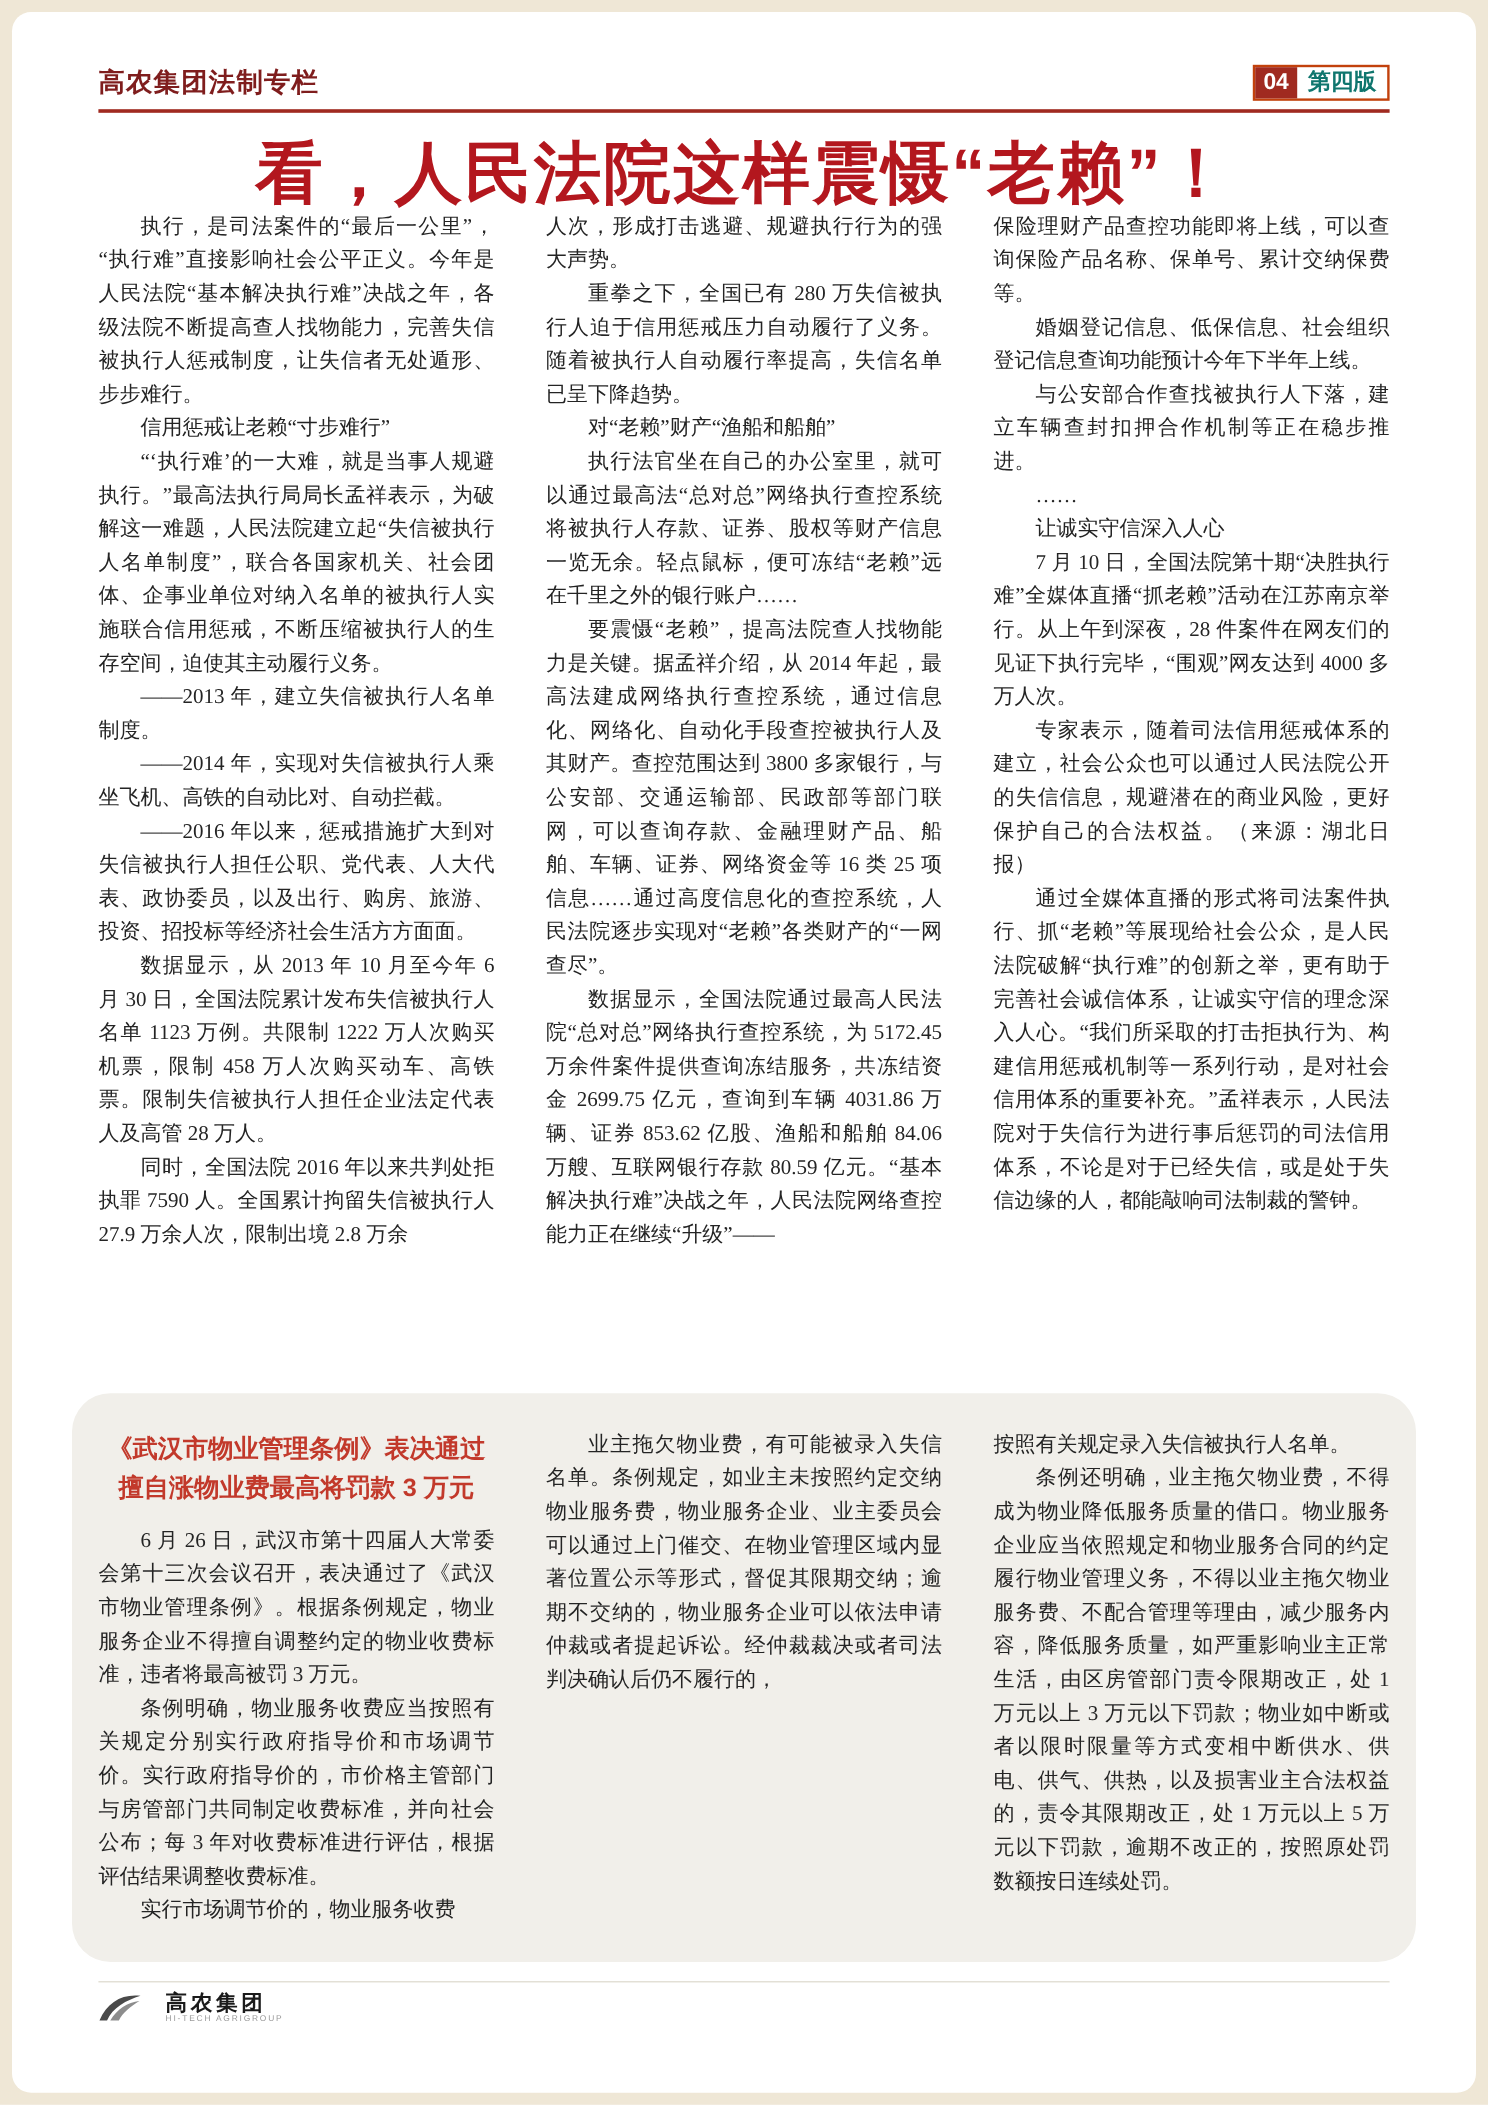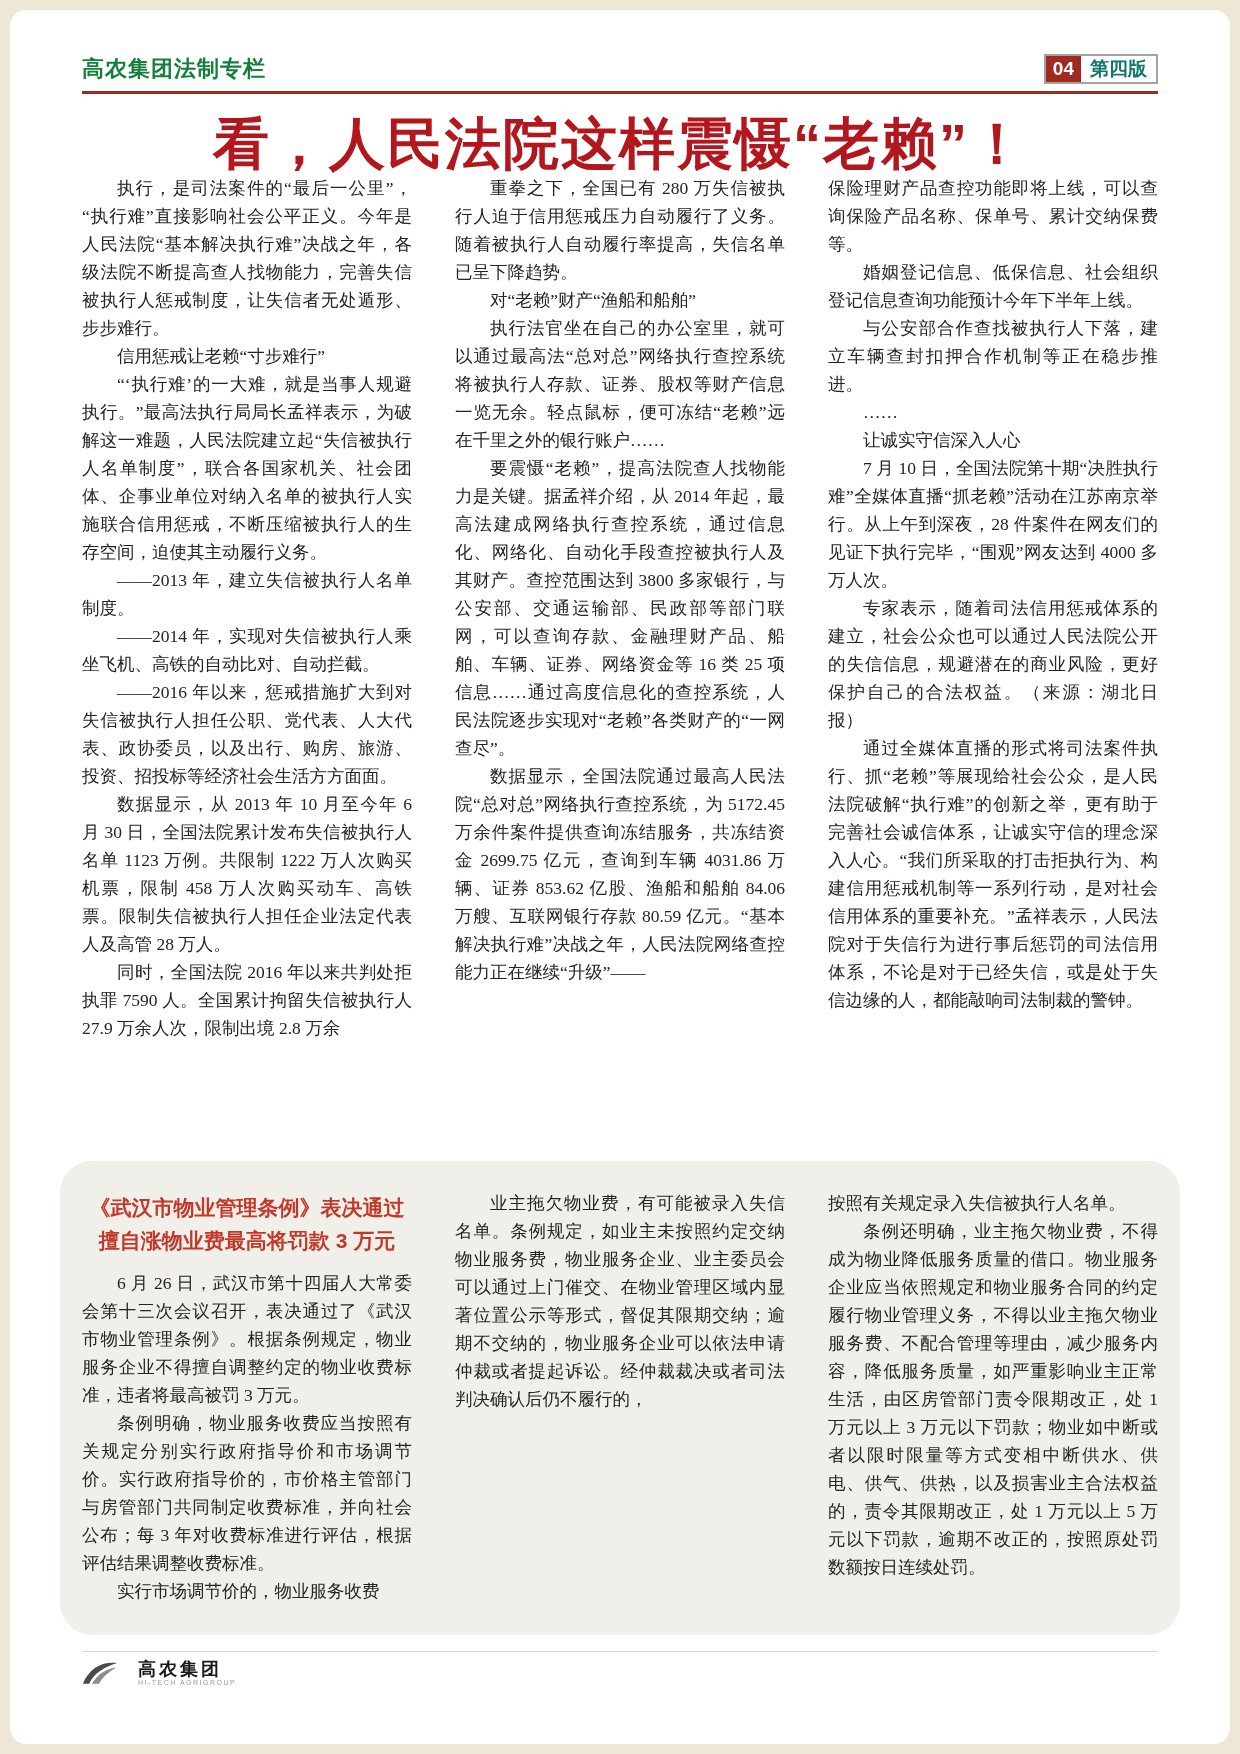--- a/index.html
+++ b/index.html
@@ -17,24 +17,24 @@
   .content{padding:0 72px;}
 
   
   .masthead{
     display:flex;justify-content:space-between;align-items:flex-end;
     padding-top:44px;padding-bottom:7px;
     border-bottom:3px solid #a02a20;
   }
   .section-label{
     font-family:"Liberation Sans","DejaVu Sans",sans-serif;
-    font-weight:bold;font-size:22px;color:#15803d;letter-spacing:1px;
+    font-weight:bold;font-size:22px;color:#7f1d1d;letter-spacing:1px;
   }
   .page-box{
-    display:flex;align-items:stretch;border:2px solid #a3a3a3;
+    display:flex;align-items:stretch;border:2px solid #c2410c;
     font-family:"Liberation Sans","DejaVu Sans",sans-serif;
     font-weight:bold;font-size:19px;line-height:24px;
   }
   .page-num{background:#a02a20;color:#ffffff;padding:1px 7px;}
   .edition{color:#0f766e;padding:1px 9px;}
 
   
   h1.headline{
     font-family:"Liberation Sans","DejaVu Sans",sans-serif;
     font-weight:900;font-size:56px;line-height:60px;
@@ -105,20 +105,21 @@
         <p>执行，是司法案件的“最后一公里”，“执行难”直接影响社会公平正义。今年是人民法院“基本解决执行难”决战之年，各级法院不断提高查人找物能力，完善失信被执行人惩戒制度，让失信者无处遁形、步步难行。</p>
         <p>信用惩戒让老赖“寸步难行”</p>
         <p>“‘执行难’的一大难，就是当事人规避执行。”最高法执行局局长孟祥表示，为破解这一难题，人民法院建立起“失信被执行人名单制度”，联合各国家机关、社会团体、企事业单位对纳入名单的被执行人实施联合信用惩戒，不断压缩被执行人的生存空间，迫使其主动履行义务。</p>
         <p>——2013 年，建立失信被执行人名单制度。</p>
         <p>——2014 年，实现对失信被执行人乘坐飞机、高铁的自动比对、自动拦截。</p>
         <p>——2016 年以来，惩戒措施扩大到对失信被执行人担任公职、党代表、人大代表、政协委员，以及出行、购房、旅游、投资、招投标等经济社会生活方方面面。</p>
         <p>数据显示，从 2013 年 10 月至今年 6 月 30 日，全国法院累计发布失信被执行人名单 1123 万例。共限制 1222 万人次购买机票，限制 458 万人次购买动车、高铁票。限制失信被执行人担任企业法定代表人及高管 28 万人。</p>
         <p>同时，全国法院 2016 年以来共判处拒执罪 7590 人。全国累计拘留失信被执行人 27.9 万余人次，限制出境 2.8 万余</p>
       </div>
       <div class="col">
+        <p class="cont">人次，形成打击逃避、规避执行行为的强大声势。</p>
         <p>重拳之下，全国已有 280 万失信被执行人迫于信用惩戒压力自动履行了义务。随着被执行人自动履行率提高，失信名单已呈下降趋势。</p>
         <p>对“老赖”财产“渔船和船舶”</p>
         <p>执行法官坐在自己的办公室里，就可以通过最高法“总对总”网络执行查控系统将被执行人存款、证券、股权等财产信息一览无余。轻点鼠标，便可冻结“老赖”远在千里之外的银行账户……</p>
         <p>要震慑“老赖”，提高法院查人找物能力是关键。据孟祥介绍，从 2014 年起，最高法建成网络执行查控系统，通过信息化、网络化、自动化手段查控被执行人及其财产。查控范围达到 3800 多家银行，与公安部、交通运输部、民政部等部门联网，可以查询存款、金融理财产品、船舶、车辆、证券、网络资金等 16 类 25 项信息……通过高度信息化的查控系统，人民法院逐步实现对“老赖”各类财产的“一网查尽”。</p>
         <p>数据显示，全国法院通过最高人民法院“总对总”网络执行查控系统，为 5172.45 万余件案件提供查询冻结服务，共冻结资金 2699.75 亿元，查询到车辆 4031.86 万辆、证券 853.62 亿股、渔船和船舶 84.06 万艘、互联网银行存款 80.59 亿元。“基本解决执行难”决战之年，人民法院网络查控能力正在继续“升级”——</p>
       </div>
       <div class="col">
         <p class="cont">保险理财产品查控功能即将上线，可以查询保险产品名称、保单号、累计交纳保费等。</p>
         <p>婚姻登记信息、低保信息、社会组织登记信息查询功能预计今年下半年上线。</p>
         <p>与公安部合作查找被执行人下落，建立车辆查封扣押合作机制等正在稳步推进。</p>

